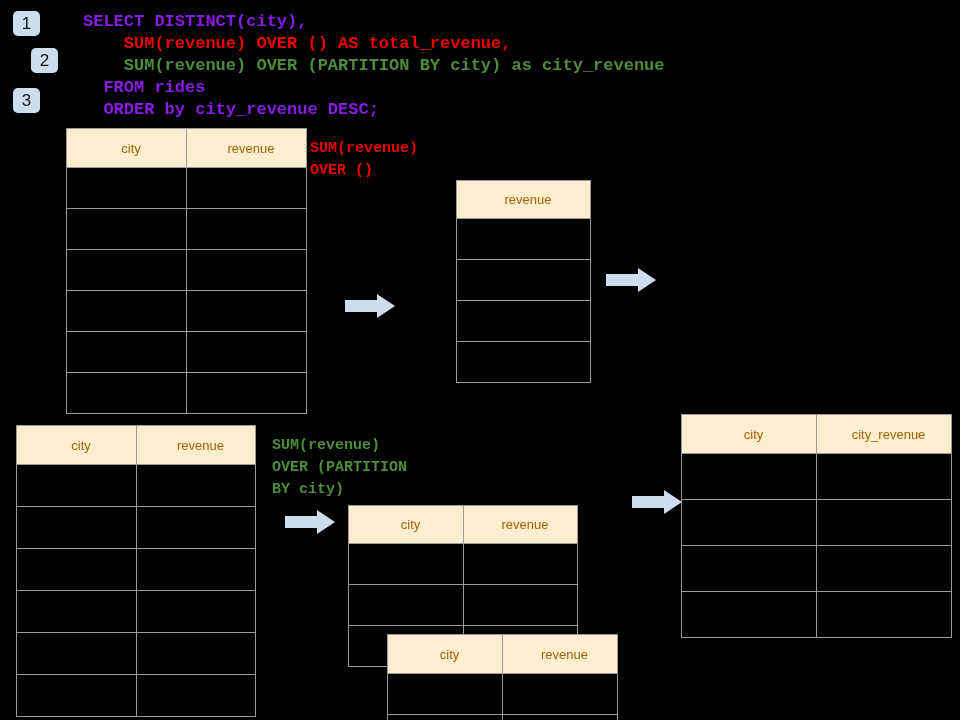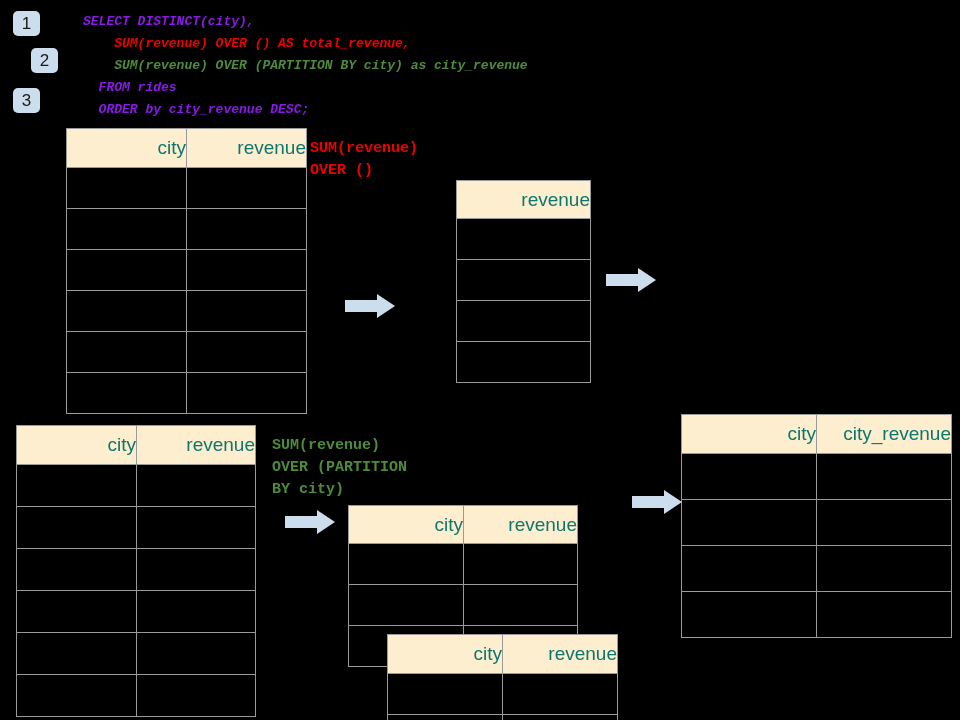--- a/index.html
+++ b/index.html
@@ -37,26 +37,25 @@
     font-weight: 400;
   }
   #badge-1 { left: 13px;  top: 11px; }
   #badge-2 { left: 31px;  top: 48px; }
   #badge-3 { left: 13px;  top: 88px; }
 
   
   .code {
     position: absolute;
     font-family: "Liberation Mono", monospace;
-    font-size: 13px;
+    font-size: 17px;
     line-height: 22px;
     white-space: pre;
     font-weight: 700;
     letter-spacing: 0px;
-    font-style: italic;
   }
   #sql-block { left: 83px; top: 11px; }
   .c-purple { color: #8a1ae8; }
   .c-red    { color: #ee0000; }
   .c-green  { color: #4e8c3c; }
 
   
   .annot {
     position: absolute;
     font-family: "Liberation Mono", monospace;
@@ -87,25 +86,25 @@
     border: 1px solid #9a9a9a;
   }
   .tbl td {
     border: 1px solid #9a9a9a;
     background: #000000;
     padding: 0;
   }
   .tbl th {
     border: 1px solid #9a9a9a;
     background: #fceece;
-    color: #0f766e;
+    color: #a16207;
     font-family: "Liberation Sans", sans-serif;
-    font-size: 19px;
+    font-size: 13px;
     font-weight: 400;
-    text-align: right;
+    text-align: center;
     padding: 0 0 0 9px;
   }
 
   
   #table-raw-top { left: 66px; top: 128px; width: 240px; }
   #table-raw-top th { height: 38px; }
   #table-raw-top td { height: 40px; }
   #table-raw-top col.c1 { width: 120px; }
   #table-raw-top col.c2 { width: 120px; }
 

